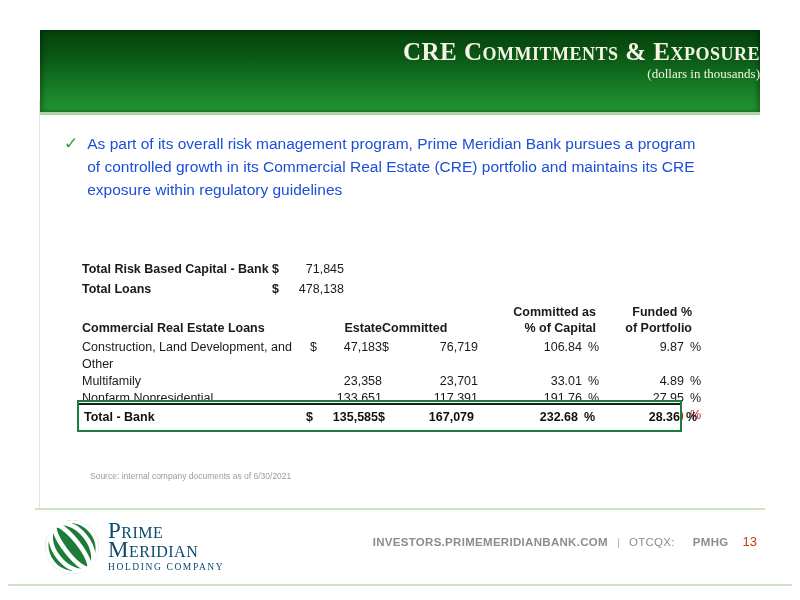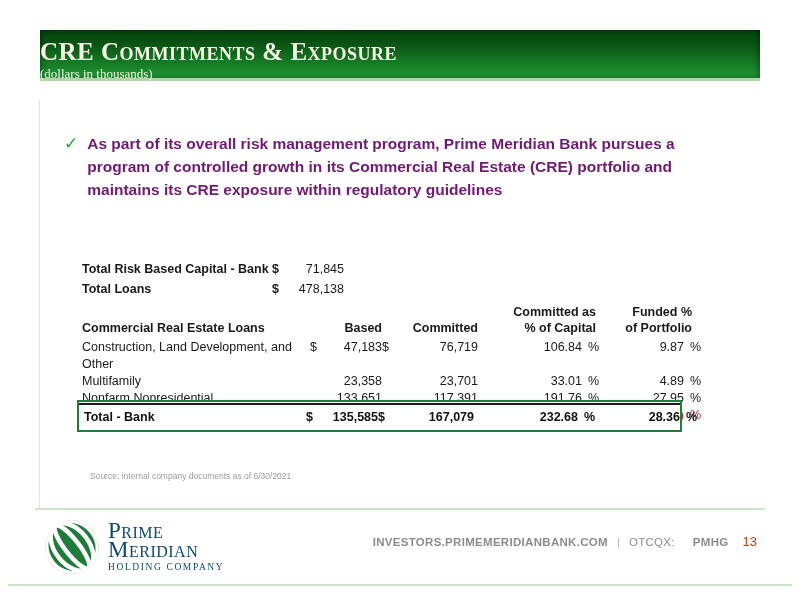--- a/index.html
+++ b/index.html
@@ -11,25 +11,25 @@
     width: 800px;
     height: 600px;
     background: #ffffff;
     overflow: hidden;
   }
 
   
   .banner {
     position: absolute;
     left: 40px; top: 30px;
-    width: 720px; height: 51px;
+    width: 720px; height: 85px;
     background: linear-gradient(180deg, #05420c 0%, #0a5514 30%, #167c25 70%, #219734 100%);
     border-bottom: 3px solid #b3d4ab;
     box-shadow: inset 3px 0 4px rgba(0,0,0,0.25), inset -3px 0 4px rgba(0,0,0,0.25);
-    text-align: left;
+    text-align: right;
     color: #f7f4e6;
   }
   .banner-title {
     font-family: "Liberation Serif", "DejaVu Serif", serif;
     font-variant: small-caps;
     font-weight: bold;
     font-size: 25px;
     letter-spacing: 0.5px;
     padding-top: 8px;
     line-height: 28px;
@@ -58,23 +58,22 @@
   .check {
     color: #2f9e41;
     font-size: 17px;
     line-height: 23px;
     margin-right: 9px;
     flex: 0 0 auto;
   }
   .bullet-text {
     font-size: 15.5px;
     line-height: 23px;
-    color: #701a75;
+    color: #1d4ed8;
     width: 625px;
-    font-weight: bold;
   }
 
   
   .fin-table {
     position: absolute;
     left: 82px; top: 259px;
     width: 620px;
     font-size: 12.5px;
     color: #1a1a1a;
   }
@@ -91,21 +90,21 @@
     display: grid;
     grid-template-columns: 228px 14px 58px 26px 70px 104px 20px 82px 18px;
   }
   .main-grid > span { line-height: 17px; }
   .hdrA { margin-top: 6px; }
   .hdrA > span, .hdrB > span { font-weight: bold; line-height: 15.5px; }
   .cap-top  { grid-column: 6 / 8; text-align: right; padding-right: 6px; }
   .port-top { grid-column: 8 / 10; text-align: right; padding-right: 10px; }
   .hdr-label { grid-column: 1 / 2; }
   .hdr-funded { grid-column: 2 / 4; text-align: right; }
-  .hdr-committed { grid-column: 4 / 6; text-align: right; }
+  .hdr-committed { grid-column: 4 / 6; }
   .cap-bot  { grid-column: 6 / 8; text-align: right; padding-right: 6px; }
   .port-bot { grid-column: 8 / 10; text-align: right; padding-right: 10px; }
 
   .data-rows { margin-top: 3px; }
   .num { text-align: right; }
   .pct { padding-left: 6px; }
   .neg > span { color: #c32222; }
 
   .total-box {
     position: absolute;
@@ -222,21 +221,21 @@
       <span class="sum-dollar">$</span>
       <span class="sum-value">478,138</span>
     </div>
 
     <div class="main-grid hdrA">
       <span class="cap-top">Committed as</span>
       <span class="port-top">Funded %</span>
     </div>
     <div class="main-grid hdrB">
       <span class="hdr-label">Commercial Real Estate Loans</span>
-      <span class="hdr-funded">Based</span>
+      <span class="hdr-funded">Estate</span>
       <span class="hdr-committed">Committed</span>
       <span class="cap-bot">% of Capital</span>
       <span class="port-bot">of Portfolio</span>
     </div>
 
     <div class="data-rows">
       <div class="main-grid">
         <span>Construction, Land Development, and Other</span>
         <span>$</span>
         <span class="num">47,183</span>

